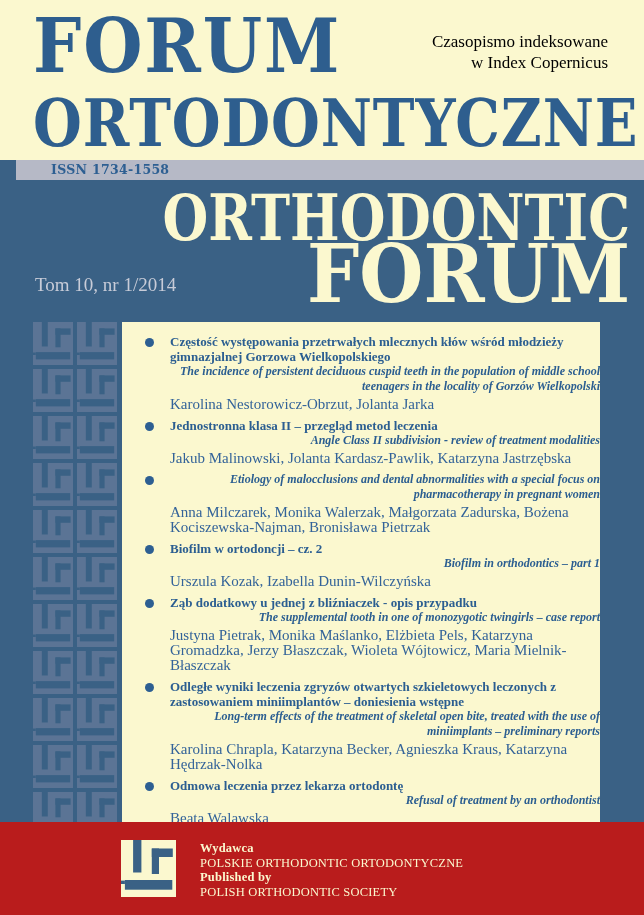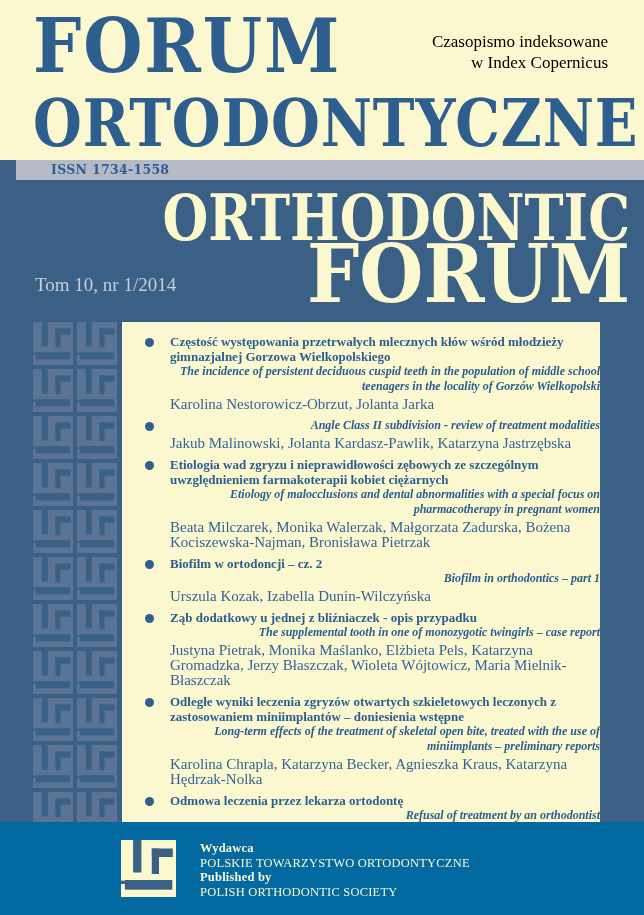--- a/index.html
+++ b/index.html
@@ -35,21 +35,21 @@
   .sidebar{position:absolute;left:0;top:0;width:122px;height:500px;}
   .content{position:absolute;left:122px;top:0;width:478px;height:500px;background:#fbf8cf;
     box-sizing:border-box;padding-top:12px;overflow:hidden;}
   ul.articles{list-style:none;margin:0;padding:0;}
   li.article{position:relative;padding-left:48px;margin-bottom:6px;max-width:508px;box-sizing:border-box;}
   .bullet{position:absolute;left:23px;top:4px;width:9px;height:9px;border-radius:50%;background:#2d5f92;}
   .t-pl{font-weight:bold;color:#2b5e91;font-size:13px;line-height:15px;max-width:458px;}
   .t-en{font-weight:bold;font-style:italic;color:#2b5e91;font-size:12px;line-height:15px;max-width:450px;text-align:right;}
   .t-au{color:#336399;font-size:15px;line-height:15px;margin-top:3px;max-width:470px;}
   
-  .footer{position:absolute;top:822px;left:0;width:644px;height:93px;background:#0369a1;}
+  .footer{position:absolute;top:822px;left:0;width:644px;height:93px;background:#b91c1c;}
   .logo{position:absolute;left:121px;top:18px;}
   .pub{position:absolute;left:200px;top:19px;color:#fbf8cf;font-size:12.5px;line-height:14.6px;
     letter-spacing:0.2px;}
   .pub .b{font-weight:bold;}
 </style>
 </head>
 <body>
 
 <div class="page">
 
@@ -96,29 +96,29 @@
       <ul class="articles">
   <li class="article">
     <span class="bullet"></span>
     <div class="t-pl">Częstość występowania przetrwałych mlecznych kłów wśród młodzieży gimnazjalnej Gorzowa Wielkopolskiego</div>
     <div class="t-en">The incidence of persistent deciduous cuspid teeth in the population of middle school teenagers in the locality of Gorzów Wielkopolski</div>
     <div class="t-au">Karolina Nestorowicz-Obrzut, Jolanta Jarka</div>
   </li>
 
   <li class="article">
     <span class="bullet"></span>
+    <div class="t-pl">Jednostronna klasa II – przegląd metod leczenia</div>
     <div class="t-en">Angle Class II subdivision - review of treatment modalities</div>
     <div class="t-au">Jakub Malinowski, Jolanta Kardasz-Pawlik, Katarzyna Jastrzębska</div>
   </li>
 
   <li class="article">
     <span class="bullet"></span>
-    <div class="t-pl">Etiologia wad zgryzu i nieprawidłowości zębowych ze szczególnym uwzględnieniem farmakoterapii kobiet ciężarnych</div>
     <div class="t-en">Etiology of malocclusions and dental abnormalities with a special focus on pharmacotherapy in pregnant women</div>
-    <div class="t-au">Beata Milczarek, Monika Walerzak, Małgorzata Zadurska, Bożena Kociszewska-Najman, Bronisława Pietrzak</div>
+    <div class="t-au">Anna Milczarek, Monika Walerzak, Małgorzata Zadurska, Bożena Kociszewska-Najman, Bronisława Pietrzak</div>
   </li>
 
   <li class="article">
     <span class="bullet"></span>
     <div class="t-pl">Biofilm w ortodoncji – cz. 2</div>
     <div class="t-en">Biofilm in orthodontics – part 1</div>
     <div class="t-au">Urszula Kozak, Izabella Dunin-Wilczyńska</div>
   </li>
 
   <li class="article">
@@ -151,19 +151,19 @@
         <rect width="55" height="57" fill="#fbf8cf"></rect>
         <rect x="12.1" y="0" width="8.3" height="32.5" fill="#3a6185"></rect>
         <rect x="30.8" y="8.5" width="21" height="8.5" fill="#3a6185"></rect>
         <rect x="30.8" y="8.5" width="7.2" height="25.5" fill="#3a6185"></rect>
         <rect x="3.9" y="40" width="47.4" height="9.7" fill="#3a6185"></rect>
         <rect x="0" y="40.6" width="3.9" height="3.4" fill="#3a6185"></rect>
       </svg>
     </div>
     <div class="pub">
       <div class="b">Wydawca</div>
-      <div>POLSKIE TOWARZYSTWO ORTODONTYCZNE</div>
+      <div>POLSKIE ORTHODONTIC ORTODONTYCZNE</div>
       <div class="b">Published by</div>
       <div>POLISH ORTHODONTIC SOCIETY</div>
     </div>
   </div>
 
 </div>
 
 </body></html>

